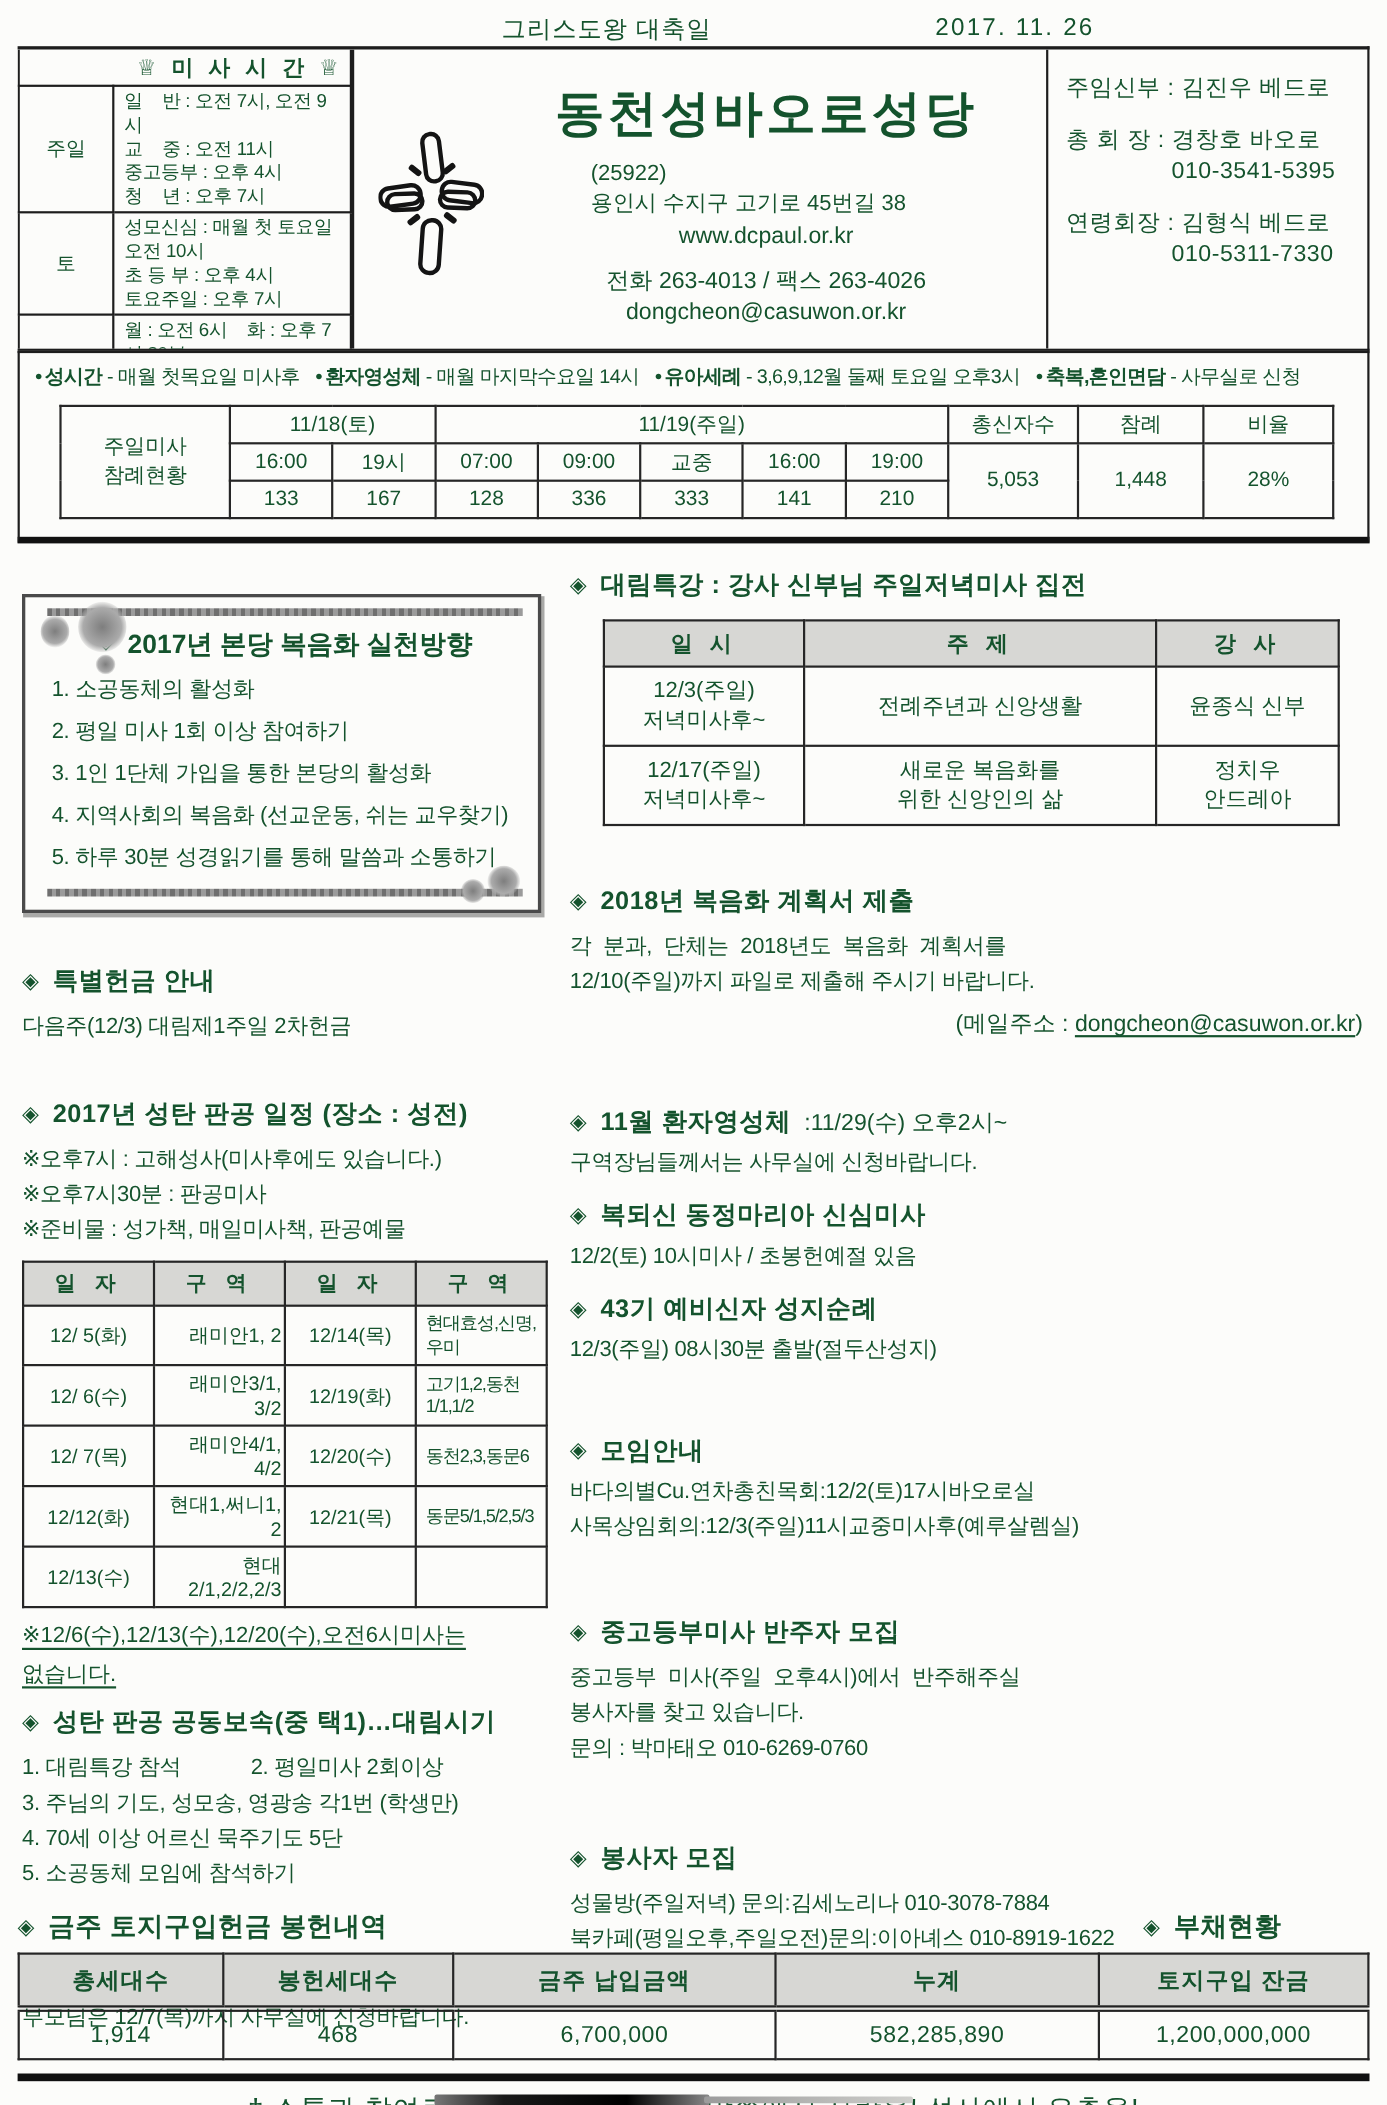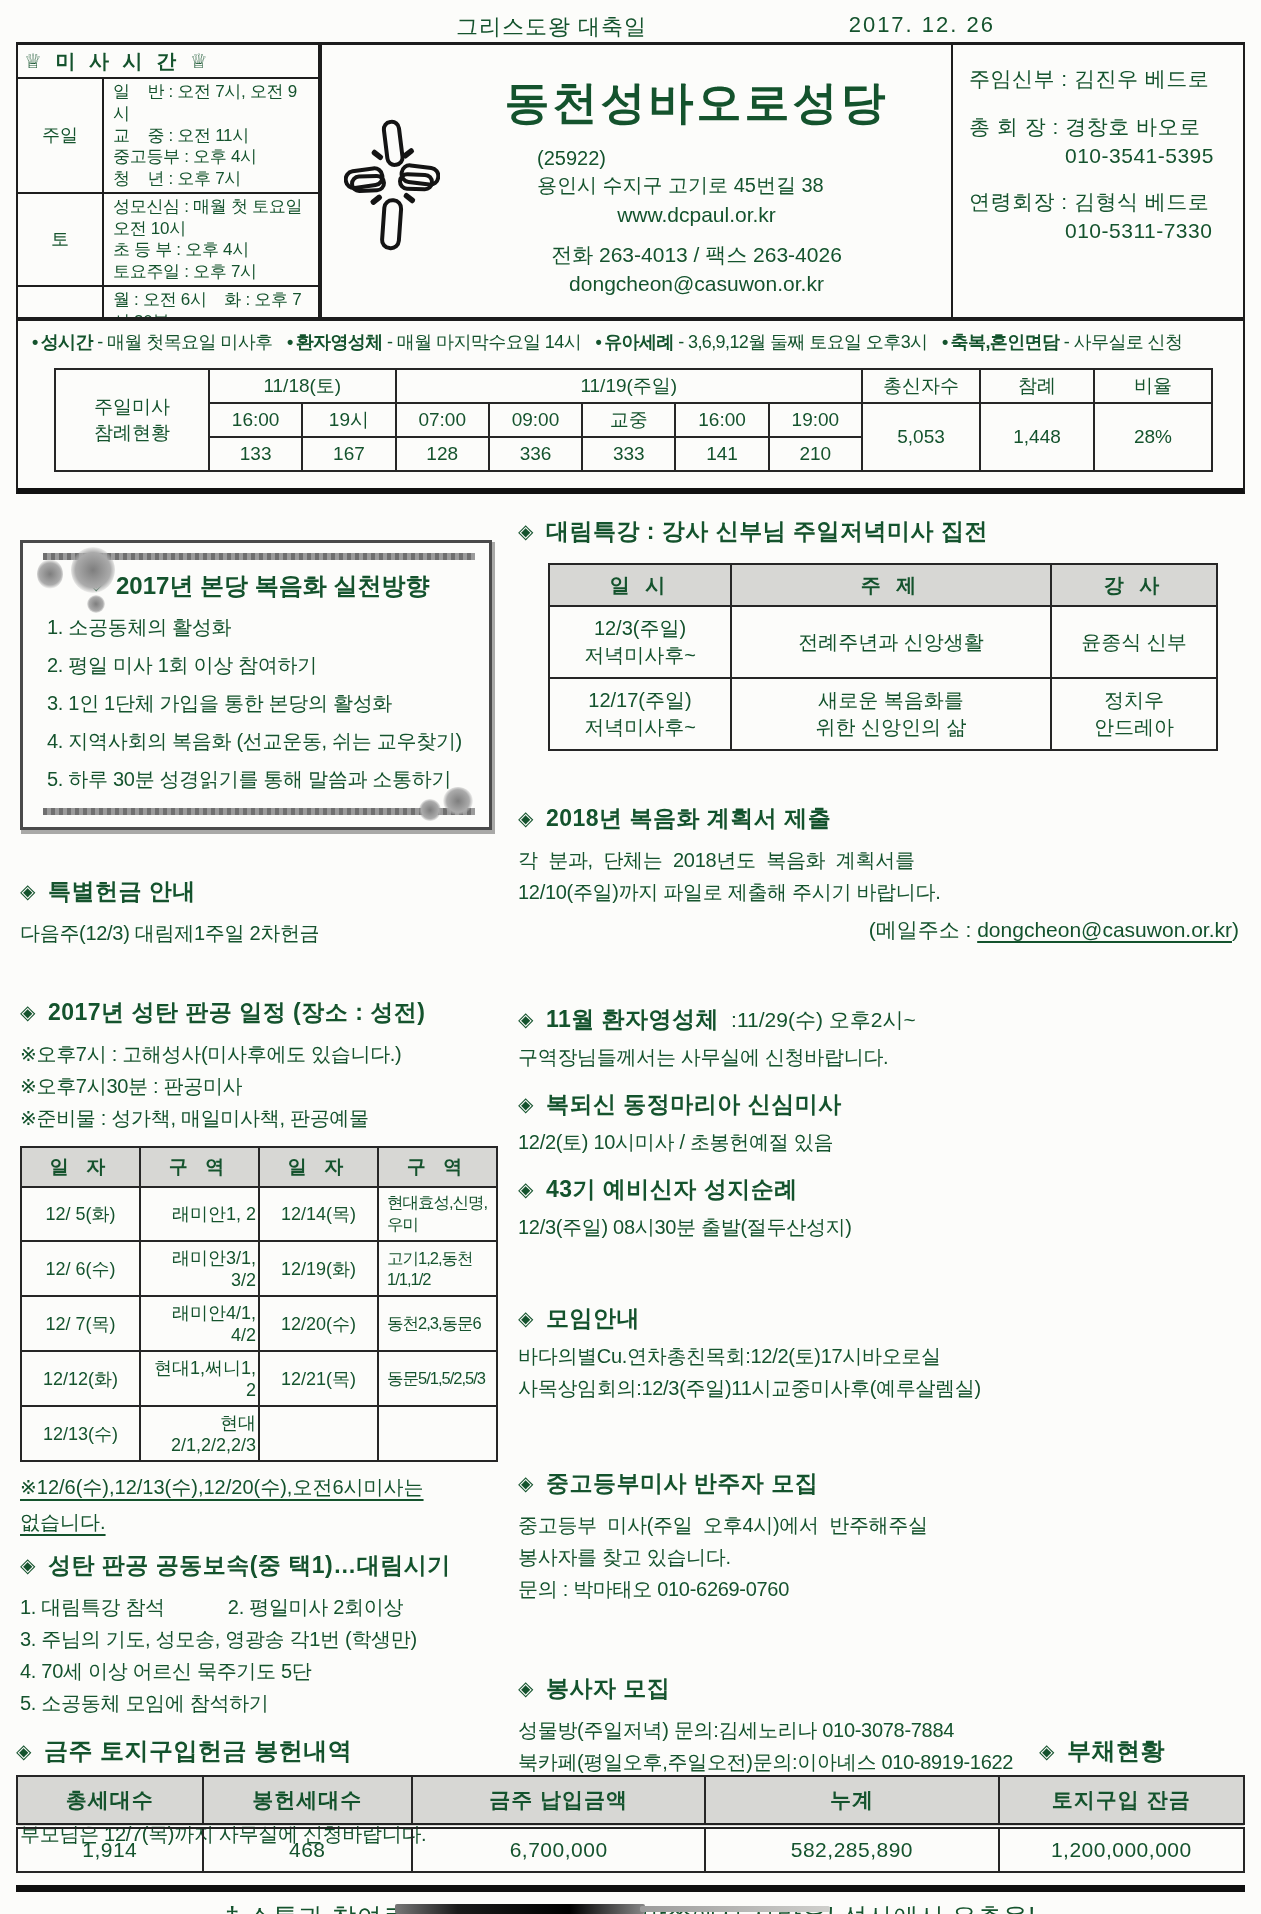--- a/index.html
+++ b/index.html
@@ -12,21 +12,21 @@
   
   .masthead {position:relative; height:32px; font-size:22px;}
   .masthead .feast {position:absolute; left:440px; top:2px; letter-spacing:1px;}
   .masthead .date {position:absolute; right:250px; top:2px; letter-spacing:2px;}
   
   .header-box {border-top:3px solid #1d1d1d; border-bottom:2px solid #1d1d1d;
     border-right:2px solid #1d1d1d; display:flex; height:272px; overflow:hidden;}
   .header-left {width:304px; flex:none; border-right:2px solid #1d1d1d;}
   .mass-table {border-collapse:collapse; width:100%; height:100%;}
   .mass-table td {border:2px solid #1d1d1d; padding:2px 6px; vertical-align:middle;}
-  .mass-table .mass-title {text-align:left; font-weight:bold; font-size:20px;
+  .mass-table .mass-title {text-align:right; font-weight:bold; font-size:20px;
     letter-spacing:4px; height:28px; border-top:none;}
   .mass-table .mass-day {width:44px; text-align:center; font-size:18px; padding:0 20px;}
   .mass-table .mass-times {font-size:17px; line-height:1.28; white-space:pre-wrap;
     letter-spacing:-0.3px; padding-left:9px;}
   .header-center {flex:1; position:relative;}
   .church-logo {position:absolute; left:22px; top:70px;}
   .church-info {margin-left:120px; text-align:center;}
   .church-name {font-size:45px; font-weight:bold; letter-spacing:3px; margin-top:28px;}
   .church-postal-block {text-align:left; margin:12px 0 0 95px; font-size:20px; line-height:1.35;}
   .church-site {font-size:21px; margin-top:4px;}
@@ -120,21 +120,21 @@
   .smudge2 {position:absolute; left:640px; bottom:2px; width:190px; height:6px;
     background:linear-gradient(90deg,#9b9b9b,#cfcfcc); border-radius:2px;}
 </style>
 </head>
 <body>
 
 <div class="page">
 
   <div class="masthead">
     <span class="feast">그리스도왕 대축일</span>
-    <span class="date">2017.  12.   26</span>
+    <span class="date">2017.  11.   26</span>
   </div>
 
   <div class="header-box">
     <div class="header-left">
       <table class="mass-table">
         <tbody>
             <tr>
               <td colspan="2" class="mass-title">♕ 미 사 시 간 ♕</td>
             </tr>
         <tr>

